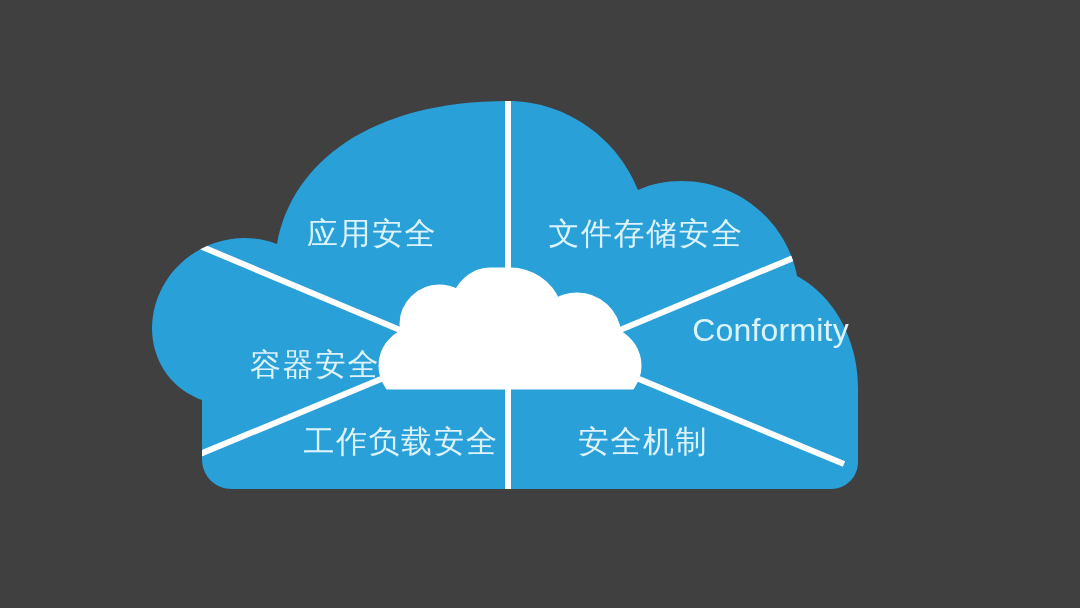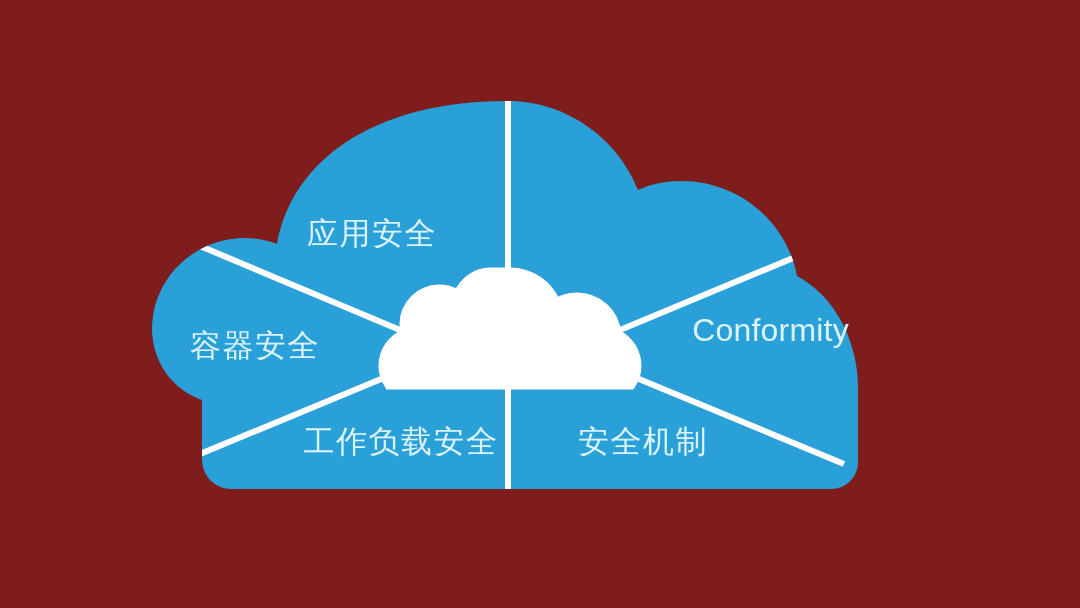--- a/index.html
+++ b/index.html
@@ -11,21 +11,21 @@
   body {
     width: 1080px;
     height: 608px;
     font-family: "Liberation Sans", "DejaVu Sans", sans-serif;
     overflow: hidden;
   }
   #diagram-root {
     position: relative;
     width: 1080px;
     height: 608px;
-    background: #7f1d1d;
+    background: #404040;
   }
   #cloud-svg {
     position: absolute;
     left: 0;
     top: 0;
     width: 1080px;
     height: 608px;
     display: block;
   }
   .seg-label {
@@ -46,21 +46,21 @@
   .seg-label .en {
     display: block;
     font-size: 32px;
     letter-spacing: 0.2px;
     font-weight: 400;
     margin-bottom: 2px;
   }
   
   #label-app        { left: 247px; top: 216px; width: 250px; }
   #label-filestore  { left: 516px; top: 216px; width: 260px; }
-  #label-container  { left: 130px; top: 328px; width: 250px; }
+  #label-container  { left: 130px; top: 347px; width: 250px; text-align: right; }
   #label-conformity { left: 663px; top: 312px; width: 215px; }
   #label-workload   { left: 276px; top: 424px; width: 250px; }
   #label-network    { left: 528px; top: 424px; width: 230px; }
 </style>
 </head>
 <body>
 
 <div id="diagram-root">
 
   <svg id="cloud-svg" viewBox="0 0 1080 608" xmlns="http://www.w3.org/2000/svg">
@@ -127,20 +127,23 @@
       <use href="#innerCloudPath" fill="#ffffff" stroke="#ffffff" stroke-width="9"></use>
     </g>
 
     <use href="#innerCloudPath" fill="#ffffff"></use>
   </svg>
 
   <div class="seg-label" id="label-app">
     <span class="cn">应用安全</span>
   </div>
 
+  <div class="seg-label" id="label-filestore">
+    <span class="cn">文件存储安全</span>
+  </div>
 
   <div class="seg-label" id="label-container">
     <span class="cn">容器安全</span>
   </div>
 
   <div class="seg-label" id="label-conformity">
     <span class="en">Conformity</span>
   </div>
 
   <div class="seg-label" id="label-workload">

